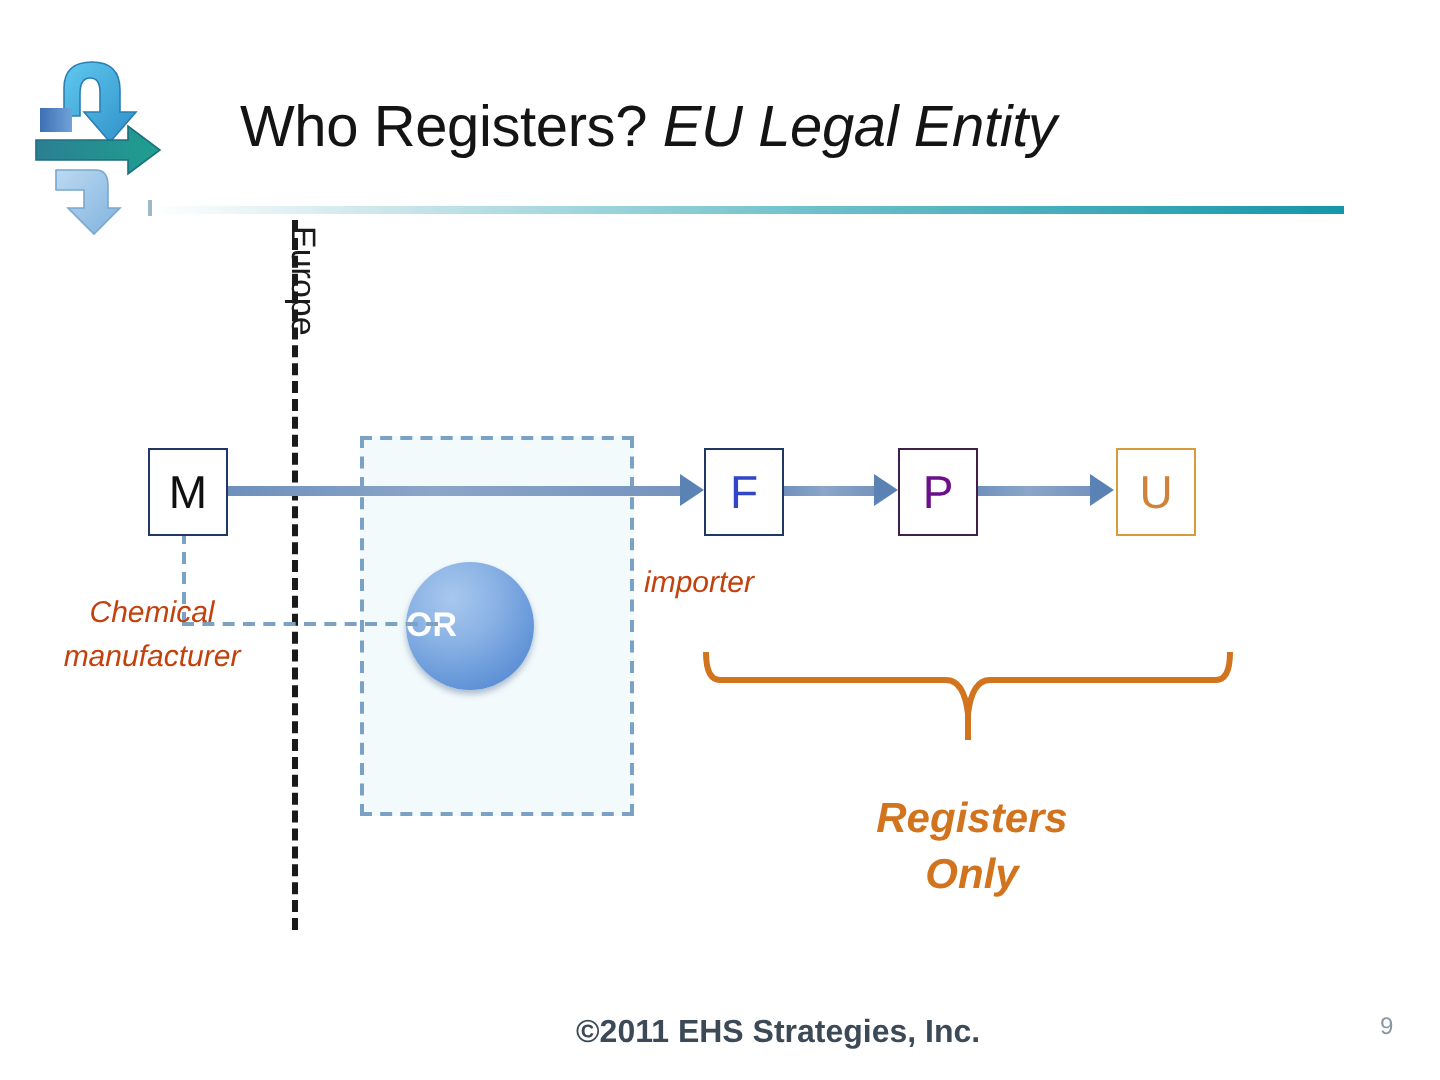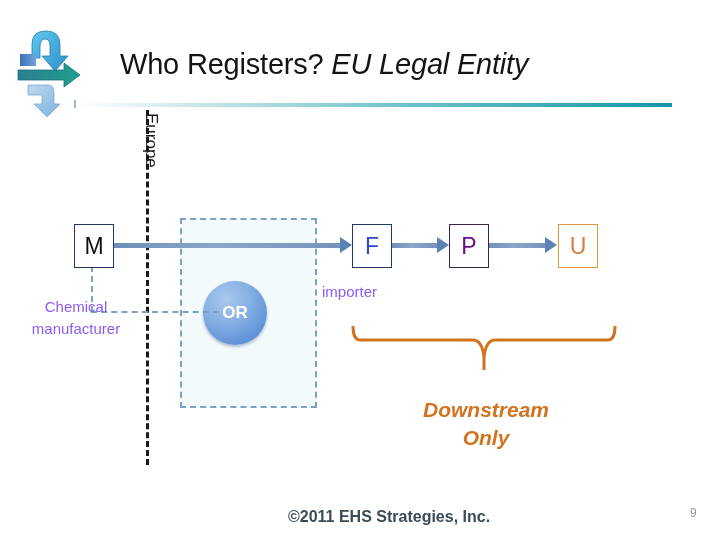--- a/index.html
+++ b/index.html
@@ -99,21 +99,21 @@
     border-radius: 50%;
     background: radial-gradient(circle at 36% 28%, #a8c8ee 0%, #88b1e4 38%, #5d90d6 78%, #4a7ec9 100%);
     box-shadow: 0 2px 3px rgba(40,70,120,0.35);
   }
   #or-circle-label {
     position: absolute;
     left: 0; top: 0;
     width: 64px;
     height: 64px;
     line-height: 64px;
-    text-align: center;
+    text-align: left;
     font-size: 17px;
     font-weight: bold;
     color: #ffffff;
   }
   #or-caption {
     position: absolute;
     left: 178px;
     top: 360px;
     width: 140px;
     text-align: center;
@@ -174,21 +174,22 @@
     left: 91px;
     top: 311px;
     width: 128px;
     height: 0;
     border-top: 2px dashed #7ba2c4;
   }
 
   
   .role-caption {
     position: absolute;
-    color: #8b5cf6;
+    font-style: italic;
+    color: #c2410c;
   }
   #caption-chem {
     left: 8px;
     top: 296px;
     width: 136px;
     text-align: center;
     font-size: 15px;
     line-height: 22px;
   }
   #caption-importer {
@@ -307,20 +308,20 @@
   <div class="role-caption" id="caption-chem">Chemical manufacturer</div>
   <div class="role-caption" id="caption-importer">importer</div>
 
   <div id="brace">
     <svg width="272" height="44" viewBox="0 0 272 44" xmlns="http://www.w3.org/2000/svg">
       <path d="M5 0 Q5 14 12 14 L125 14 Q134 14 136 31 L136 44 L136 31 Q138 14 147 14 L260 14 Q267 14 267 0" fill="none" stroke="#d2731e" stroke-width="3" stroke-linecap="round" stroke-linejoin="round"></path>
     </svg>
   </div>
 
   <div id="downstream">
-    <div>Downstream</div>
+    <div>Registers</div>
     <div>Only</div>
   </div>
 
   <div id="footer-copy">©2011 EHS Strategies, Inc.</div>
   <div id="footer-page">9</div>
 
 </div>
 
 </body></html>

